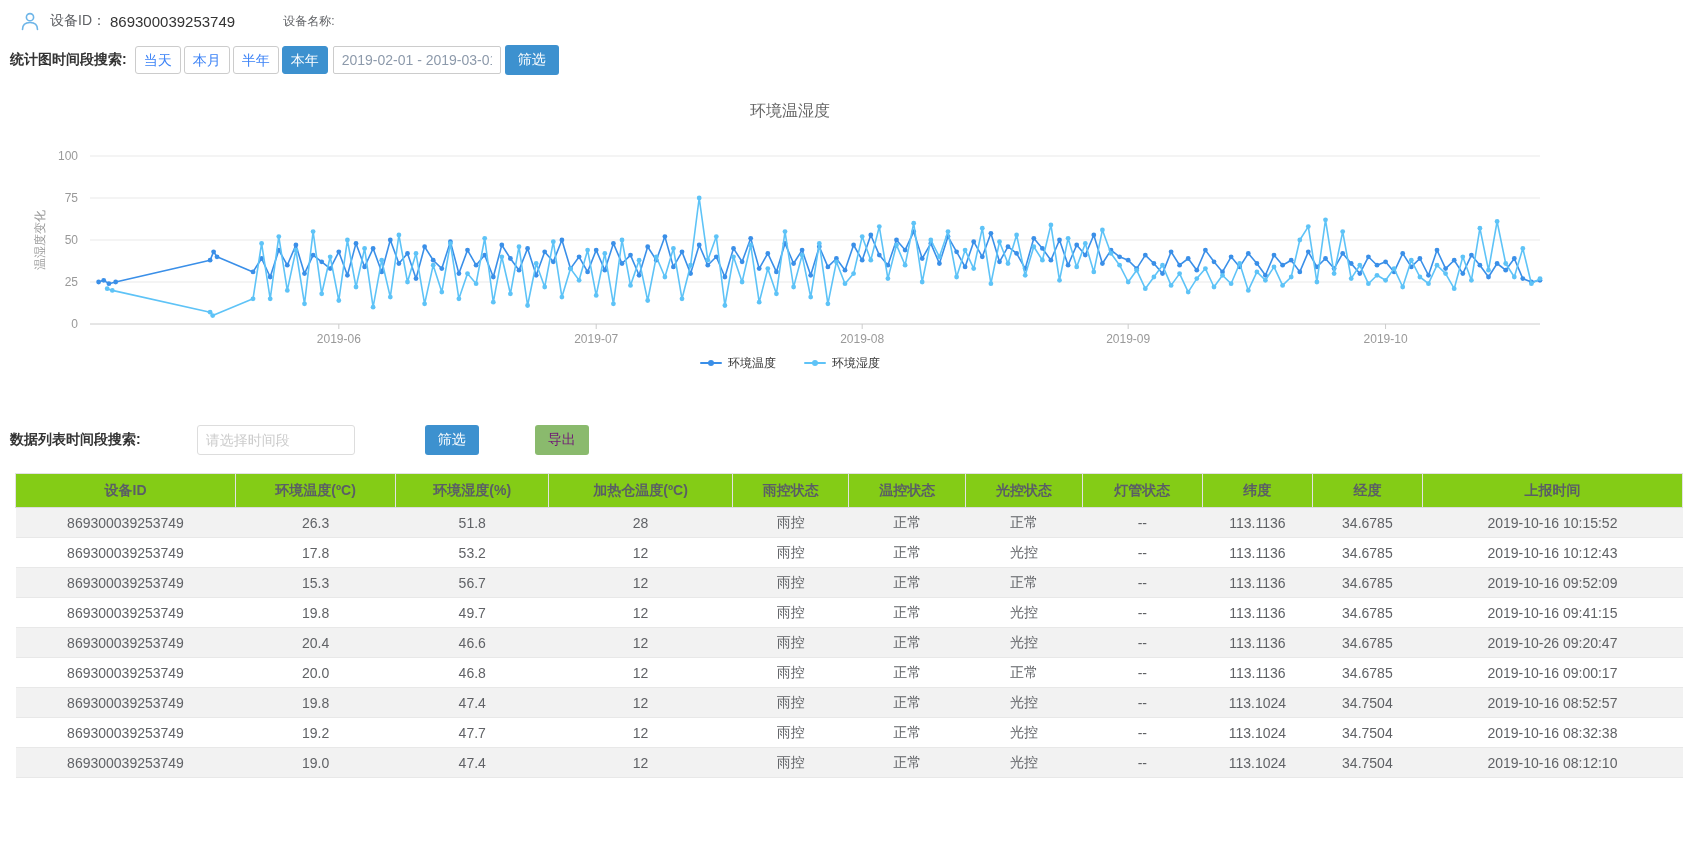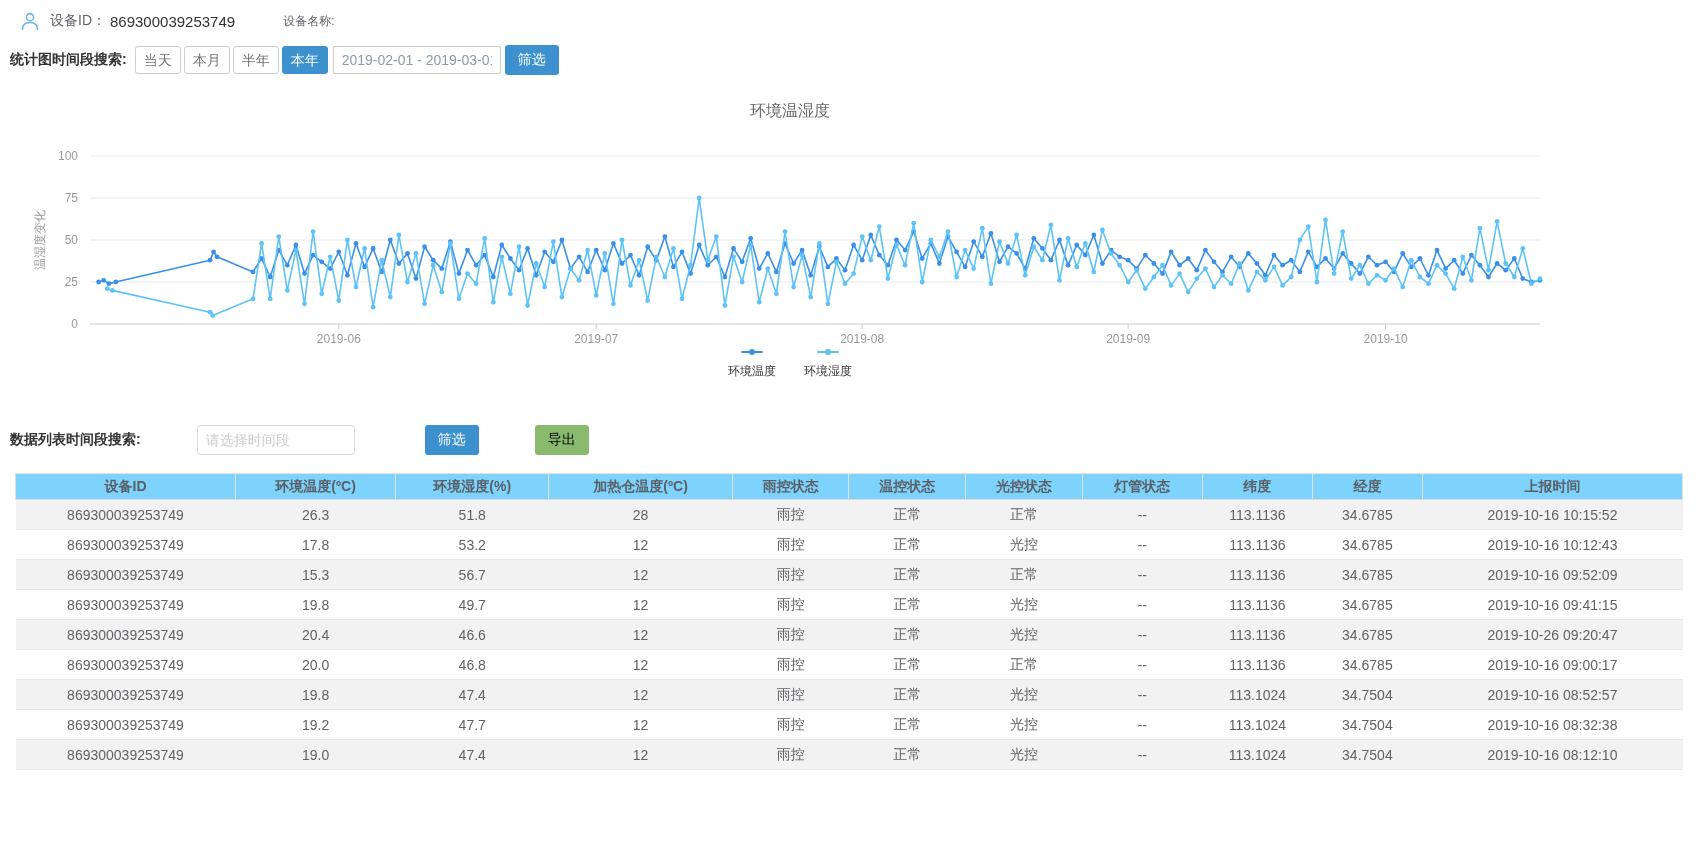--- a/index.html
+++ b/index.html
@@ -17,55 +17,55 @@
   .device-row{display:flex;align-items:center;padding:10px 0 0 20px;height:32px;}
   .user-icon{width:20px;height:20px;margin-right:10px;flex:0 0 auto;}
   .device-label{font-size:14px;color:#606266;}
   .device-value{font-size:15px;color:#333;margin-left:4px;}
   .device-name-label{font-size:12px;color:#606266;margin-left:48px;}
 
   
   .search-row1{display:flex;align-items:center;margin:13px 0 0 10px;height:30px;}
   .search-label{font-size:14px;font-weight:bold;color:#333;margin-right:8px;white-space:nowrap;}
   .btn-toggle{display:inline-block;min-width:44px;height:28px;line-height:26px;text-align:center;
-    background:#fff;border:1px solid #ccc;border-radius:3px;font-size:14px;color:#737373;
+    background:#fff;border:1px solid #ccc;border-radius:3px;font-size:14px;color:#3b82f6;
     margin-right:3px;cursor:pointer;padding:0 8px;}
   .btn-toggle.active{background:var(--blue);border-color:var(--blue);color:#fff;}
   .date-range-input{width:168px;height:28px;border:1px solid #ccc;border-radius:2px;
     font-size:14px;color:#8d9aab;padding:0 8px;margin:0 4px 0 2px;
     font-family:"Liberation Sans","DejaVu Sans",sans-serif;}
   .btn-primary{height:30px;padding:0 13px;background:var(--blue);color:#fff;border:none;
     border-radius:3px;font-size:14px;cursor:pointer;
     font-family:"Liberation Sans","DejaVu Sans",sans-serif;}
-  .btn-export{height:30px;padding:0 13px;background:var(--green);color:#000000;border:none;
+  .btn-export{height:30px;padding:0 13px;background:var(--green);color:#701a75;border:none;
     border-radius:3px;font-size:14px;cursor:pointer;
     font-family:"Liberation Sans","DejaVu Sans",sans-serif;}
 
   
   .chart-wrap{position:relative;margin:26px 10px 0 10px;width:1560px;}
   .chart-title{text-align:center;font-size:16px;color:#666;font-weight:500;height:22px;}
   .chart-svg{display:block;margin-top:8px;}
   .legend{display:flex;justify-content:center;align-items:center;gap:28px;margin-top:10px;height:20px;}
-  .legend-item{display:flex;align-items:center;gap:6px;cursor:pointer;flex-direction:column;}
+  .legend-item{display:flex;align-items:center;gap:6px;cursor:pointer;}
   .legend-marker{position:relative;width:22px;height:10px;}
   .legend-marker .lm-line{position:absolute;left:0;top:4px;width:22px;height:2px;border-radius:1px;}
   .legend-marker .lm-dot{position:absolute;left:8px;top:2px;width:6px;height:6px;border-radius:50%;}
   .legend-label{font-size:12px;color:#333;}
 
   
   .search-row2{display:flex;align-items:center;margin:52px 0 0 10px;height:30px;gap:48px;}
   .plain-input{width:158px;height:30px;border:1px solid #ddd;border-radius:3px;font-size:14px;
     color:#606266;padding:0 8px;margin-right:22px;
     font-family:"Liberation Sans","DejaVu Sans",sans-serif;}
   .plain-input::placeholder{color:#ccc;}
   .search-row2 .btn-primary{margin-right:8px;}
 
   
   .data-table{width:1668px;margin:18px 15px 0 15px;border-collapse:collapse;table-layout:fixed;}
-  .data-table th{height:26px;background:#7dd3fc;border:1px solid #e2e2e2;border-bottom:1px solid #dcdcdc;
+  .data-table th{height:34px;background:#84cc16;border:1px solid #e2e2e2;border-bottom:1px solid #dcdcdc;
     font-size:14px;font-weight:bold;color:#5a5e66;text-align:center;}
   .data-table td{height:30px;border-bottom:1px solid #e8e8e8;font-size:14px;color:#606266;
     text-align:center;white-space:nowrap;overflow:hidden;}
   .data-table tr.odd td{background:#f2f2f2;}
   .data-table tr.even td{background:#fff;}
 </style>
 </head>
 <body>
 
 <div class="device-row">

